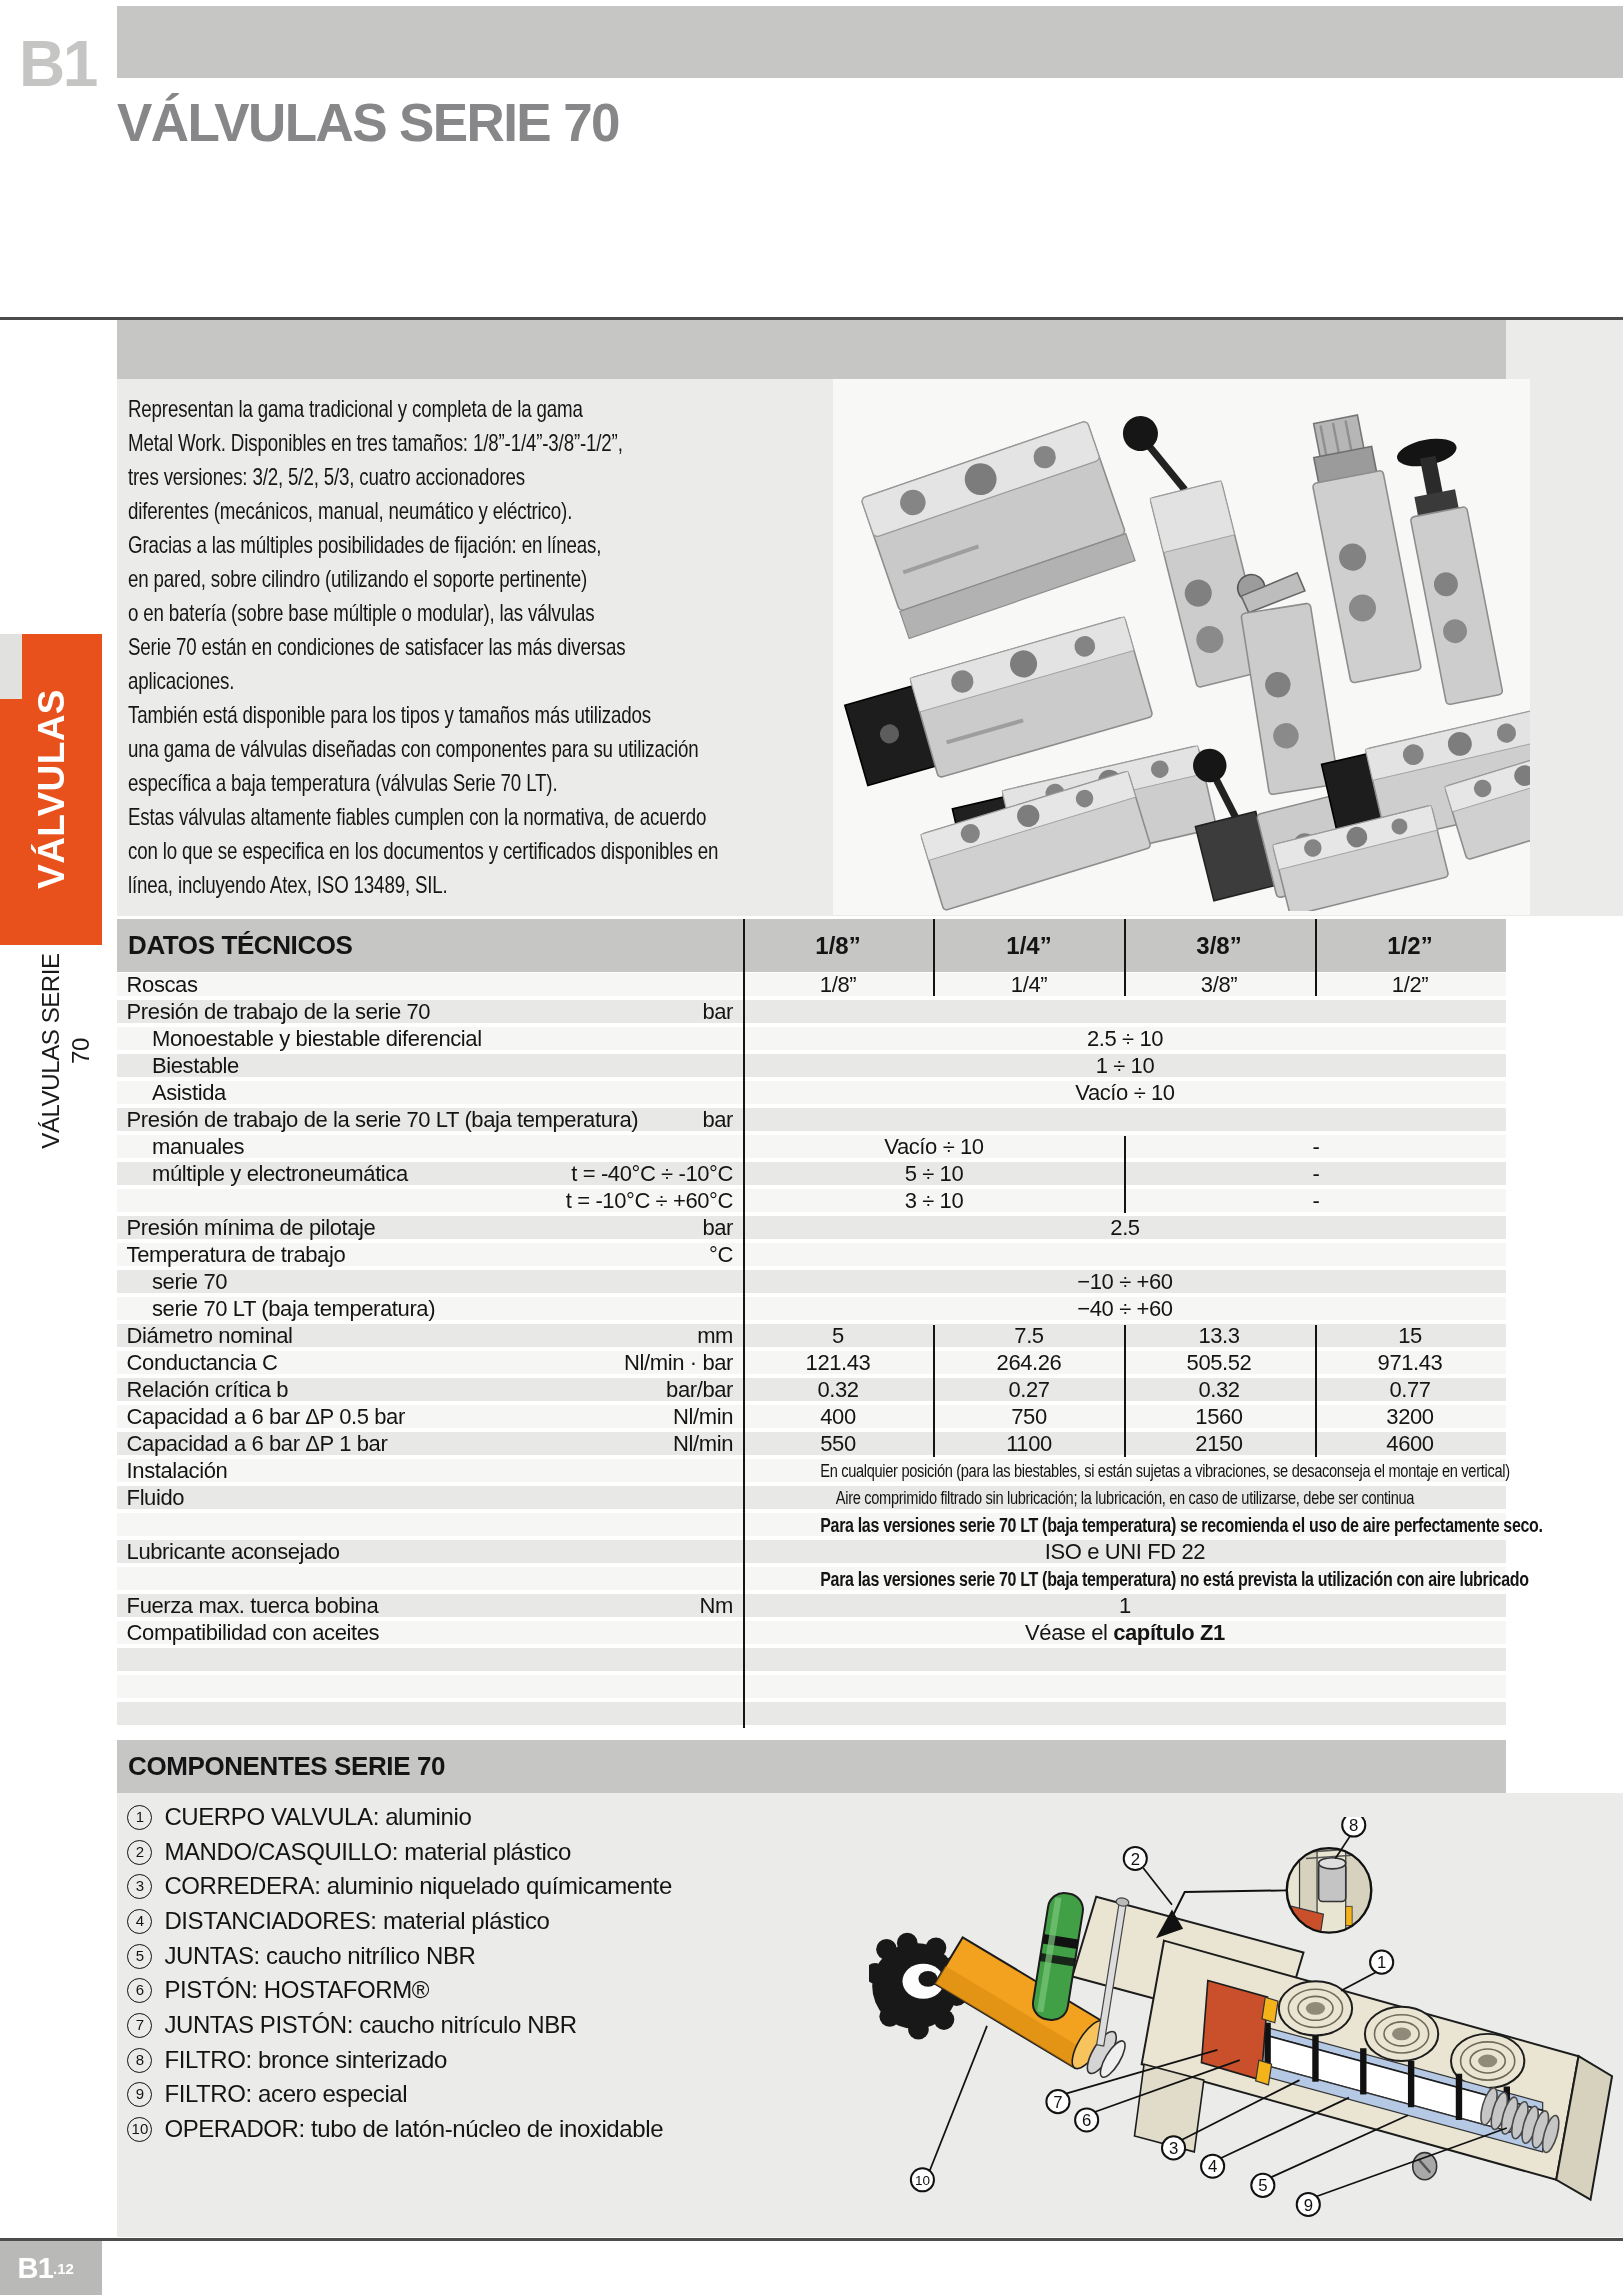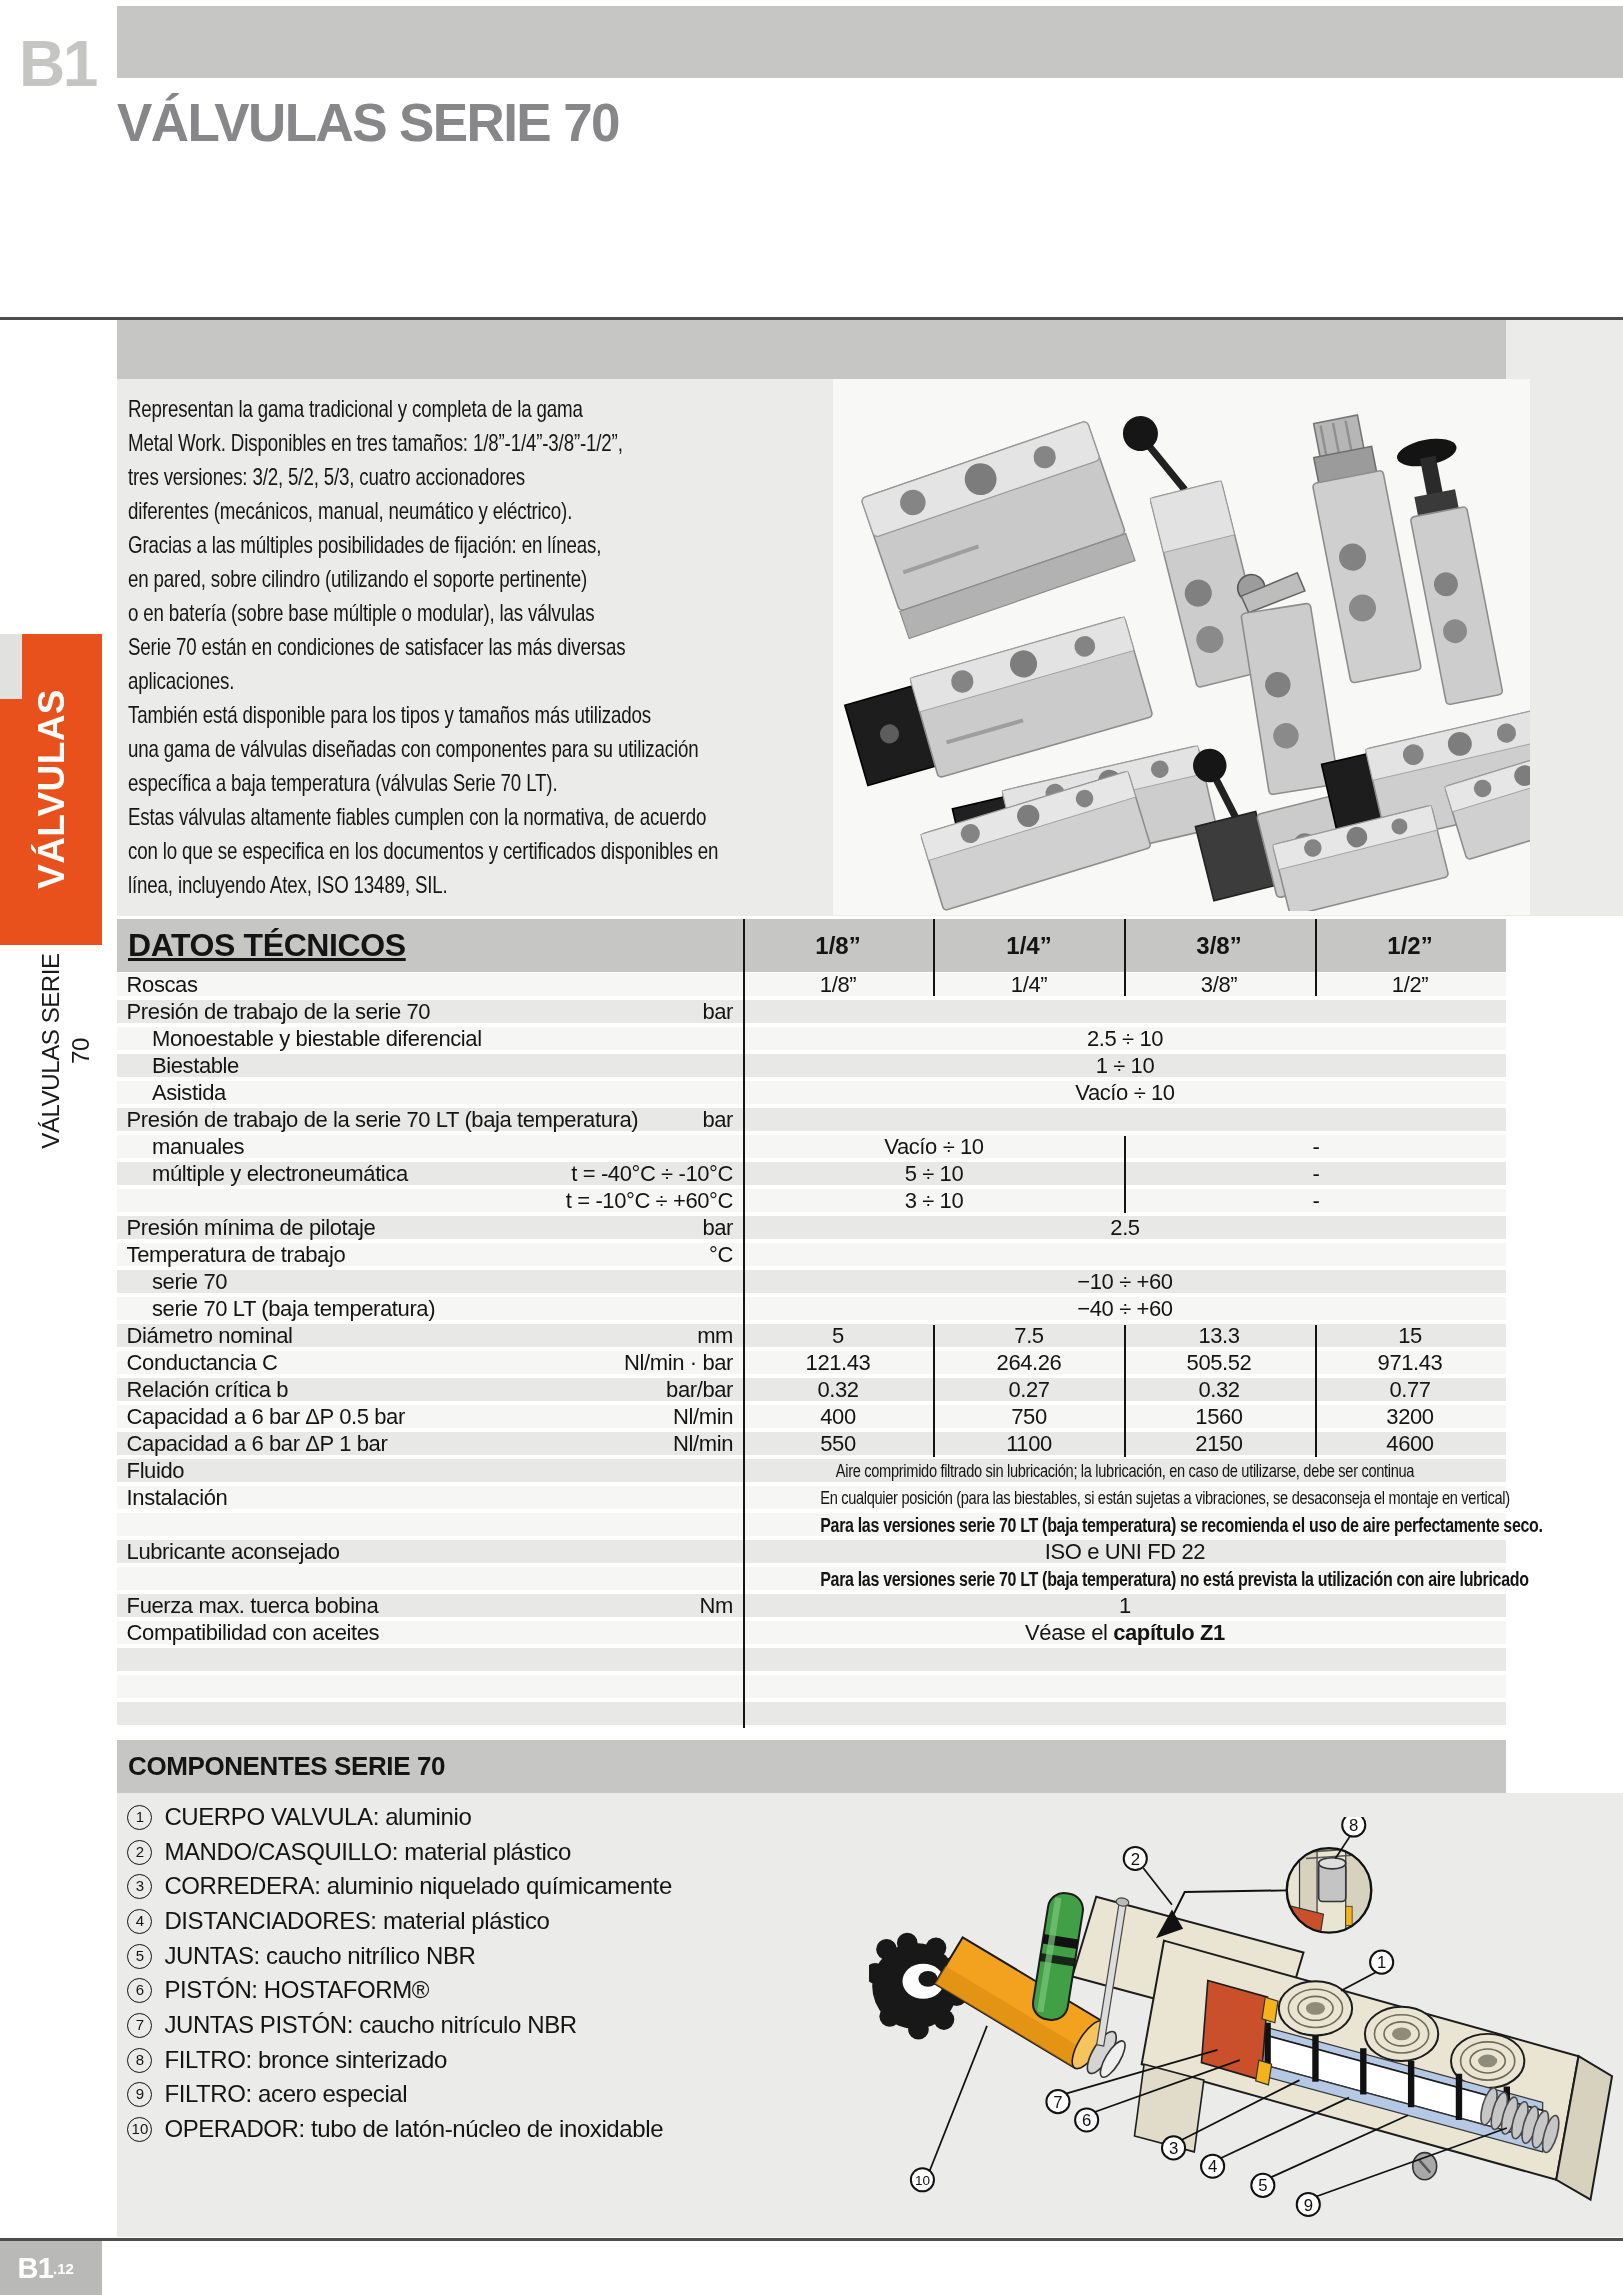--- a/index.html
+++ b/index.html
@@ -25,21 +25,21 @@
   .side-tab{left:0;top:634px;width:102px;height:311px;background:#e8511c;}
   .side-corner{left:0;top:634px;width:22px;height:65px;background:#e1e1e0;}
   .side-tab-label{left:-104px;top:738px;width:311px;height:102px;line-height:102px;text-align:center;
          transform:rotate(-90deg);font-size:37px;font-weight:bold;color:#ffffff;letter-spacing:0.4px;}
   .side-sub-label{left:-61px;top:1036px;width:223px;height:30px;line-height:30px;text-align:center;
          transform:rotate(-90deg);font-size:24px;color:#1a1a1a;letter-spacing:-0.4px;}
 
   
   .tech{left:117px;top:919px;width:1389px;height:810px;}
   .tt-header{position:absolute;left:0;top:0;width:1389px;height:53px;background:#c6c6c5;}
-  .tt-title{position:absolute;left:11px;top:0;line-height:53px;font-size:32px;font-weight:bold;letter-spacing:-0.4px;text-decoration:underline;}
+  .tt-title{position:absolute;left:11px;top:0;line-height:53px;font-size:26px;font-weight:bold;letter-spacing:-0.4px;}
   .tt-col{position:absolute;top:0;width:190px;line-height:53px;text-align:center;font-size:24px;font-weight:bold;}
   #tt-rows{position:absolute;left:0;top:54px;width:1389px;}
   .row{position:relative;height:23px;margin-bottom:4px;font-size:22px;letter-spacing:-0.4px;}
   .row.even{background:#f6f6f5;} .row.odd{background:#e8e8e7;}
   .lbl{position:absolute;left:9.6px;top:50%;transform:translateY(-50%);white-space:nowrap;}
   .lbl.ind{left:35px;}
   .unit{position:absolute;left:0;width:616px;text-align:right;top:50%;transform:translateY(-50%);white-space:nowrap;}
   .vspan{position:absolute;left:627px;width:762px;text-align:center;top:50%;transform:translateY(-50%);white-space:nowrap;}
   .vspan.small{font-size:18.3px;transform:translateY(-50%) scaleX(0.8);}
   .vspan.boldnote{font-size:20px;font-weight:bold;transform:translateY(-50%) scaleX(0.8);}
@@ -323,27 +323,27 @@
           <span class="vcell" style="left: 1198px;">3200</span>
         </div>
         <div class="row odd">
           <span class="lbl">Capacidad a 6 bar ΔP 1 bar</span>
           <span class="unit">Nl/min</span>
           <span class="vcell" style="left: 626px;">550</span>
           <span class="vcell" style="left: 817px;">1100</span>
           <span class="vcell" style="left: 1007px;">2150</span>
           <span class="vcell" style="left: 1198px;">4600</span>
         </div>
+        <div class="row even">
+          <span class="lbl">Instalación</span>
+          <span class="vspan small">En cualquier posición (para las biestables, si están sujetas a vibraciones, se desaconseja el montaje en vertical)</span>
+        </div>
         <div class="row odd">
           <span class="lbl">Fluido</span>
           <span class="vspan small">Aire comprimido filtrado sin lubricación; la lubricación, en caso de utilizarse, debe ser continua</span>
-        </div>
-        <div class="row even">
-          <span class="lbl">Instalación</span>
-          <span class="vspan small">En cualquier posición (para las biestables, si están sujetas a vibraciones, se desaconseja el montaje en vertical)</span>
         </div>
         <div class="row even">
           <span class="vspan boldnote">Para las versiones serie 70 LT (baja temperatura) se recomienda el uso de aire perfectamente seco.</span>
         </div>
         <div class="row odd">
           <span class="lbl">Lubricante aconsejado</span>
           <span class="vspan">ISO e UNI FD 22</span>
         </div>
         <div class="row even">
           <span class="vspan boldnote">Para las versiones serie 70 LT (baja temperatura) no está prevista la utilización con aire lubricado</span>

